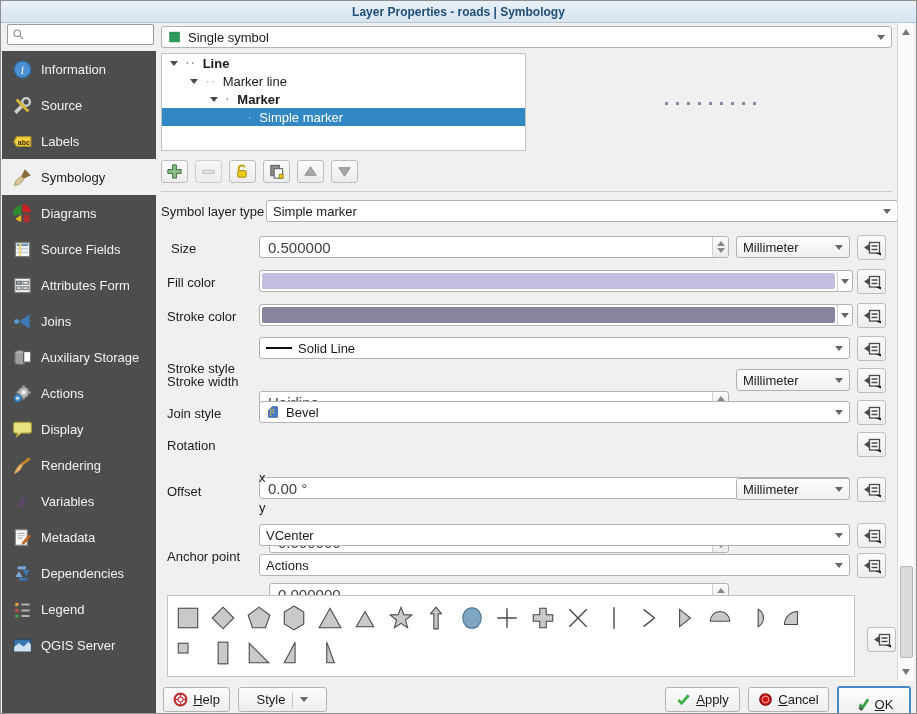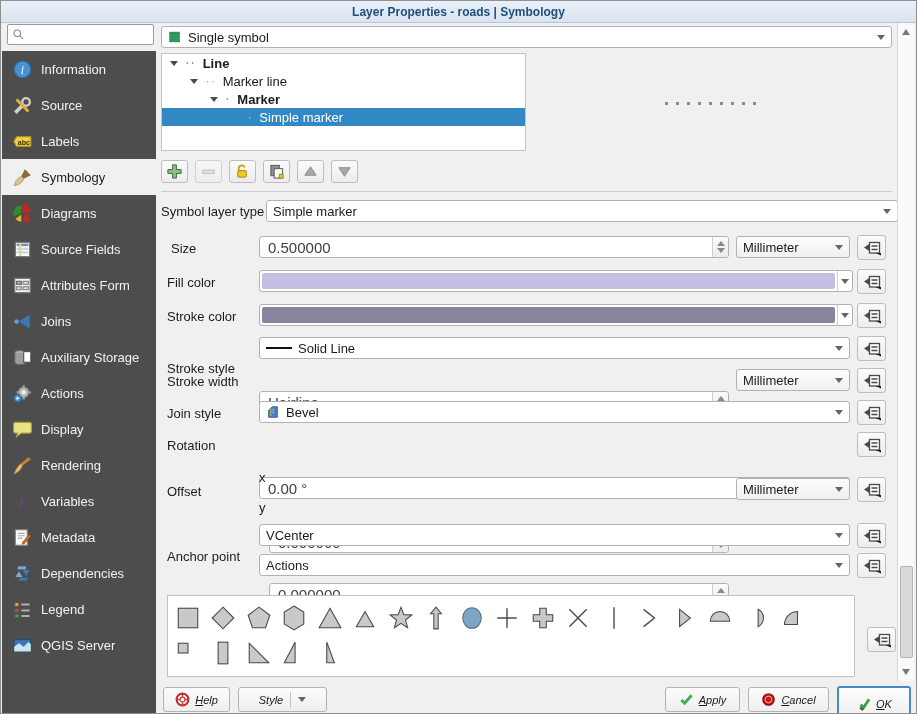--- a/index.html
+++ b/index.html
@@ -55,21 +55,21 @@
   #previewdots{left:664px;top:101px;display:flex;gap:8px;}
   #previewdots i{width:3px;height:3px;background:#8a86a5;}
   
   #shapepanel{left:166px;top:594px;width:688px;height:82px;background:#fff;border:1px solid #c3c3c3;box-sizing:border-box;padding:4px 2px;}
   .shrow{display:flex;}
   .shcell{width:35.5px;height:35px;display:flex;align-items:center;justify-content:center;}
   .shcell svg{width:26px;height:26px;}
   .shp{fill:#c9c9c9;stroke:#4a4a4a;stroke-width:1;}
   .shpline{fill:none;stroke:#4a4a4a;stroke-width:1.3;}
   
-  .fbtn{position:absolute;height:25px;background:linear-gradient(#fcfcfc,#eeeeee);border:1px solid #b4b4b4;border-radius:3px;display:flex;align-items:center;justify-content:center;gap:5px;font-size:11px;color:#1a1a1a;padding:0 8px;box-sizing:border-box;font-style:italic;}
+  .fbtn{position:absolute;height:25px;background:linear-gradient(#fcfcfc,#eeeeee);border:1px solid #b4b4b4;border-radius:3px;display:flex;align-items:center;justify-content:center;gap:5px;font-size:13px;color:#1a1a1a;padding:0 8px;box-sizing:border-box;}
   .fbtn svg{width:15px;height:15px;flex:none;}
   .ulf{display:inline-block;}
   .ulf::first-letter{text-decoration:underline;}
   #okbtn{border:2px solid #4788c8;}
   .stylesplit{width:1px;height:16px;background:#c4c4c4;margin:0 2px;}
   
   #vscroll{left:896px;top:22px;width:16px;height:658px;background:#fafafa;border-left:1px solid #d9d9d9;}
   .sarrow{position:absolute;left:4px;width:0;height:0;border-left:4.5px solid transparent;border-right:4.5px solid transparent;}
   #sarrow-up{top:6px;border-bottom:6px solid #777;}
   #sarrow-down{bottom:6px;border-top:6px solid #777;}

